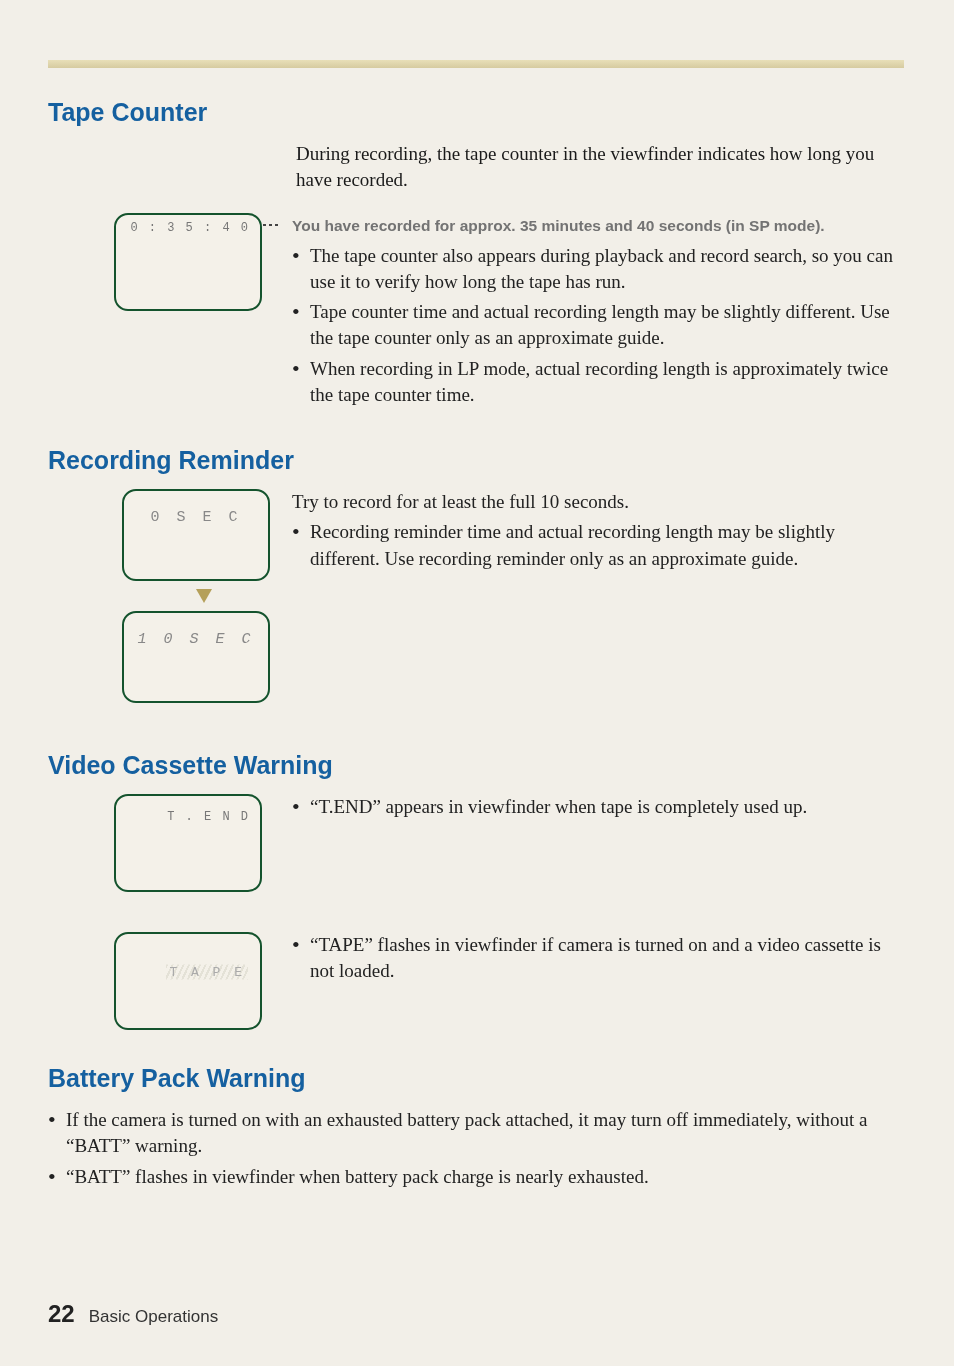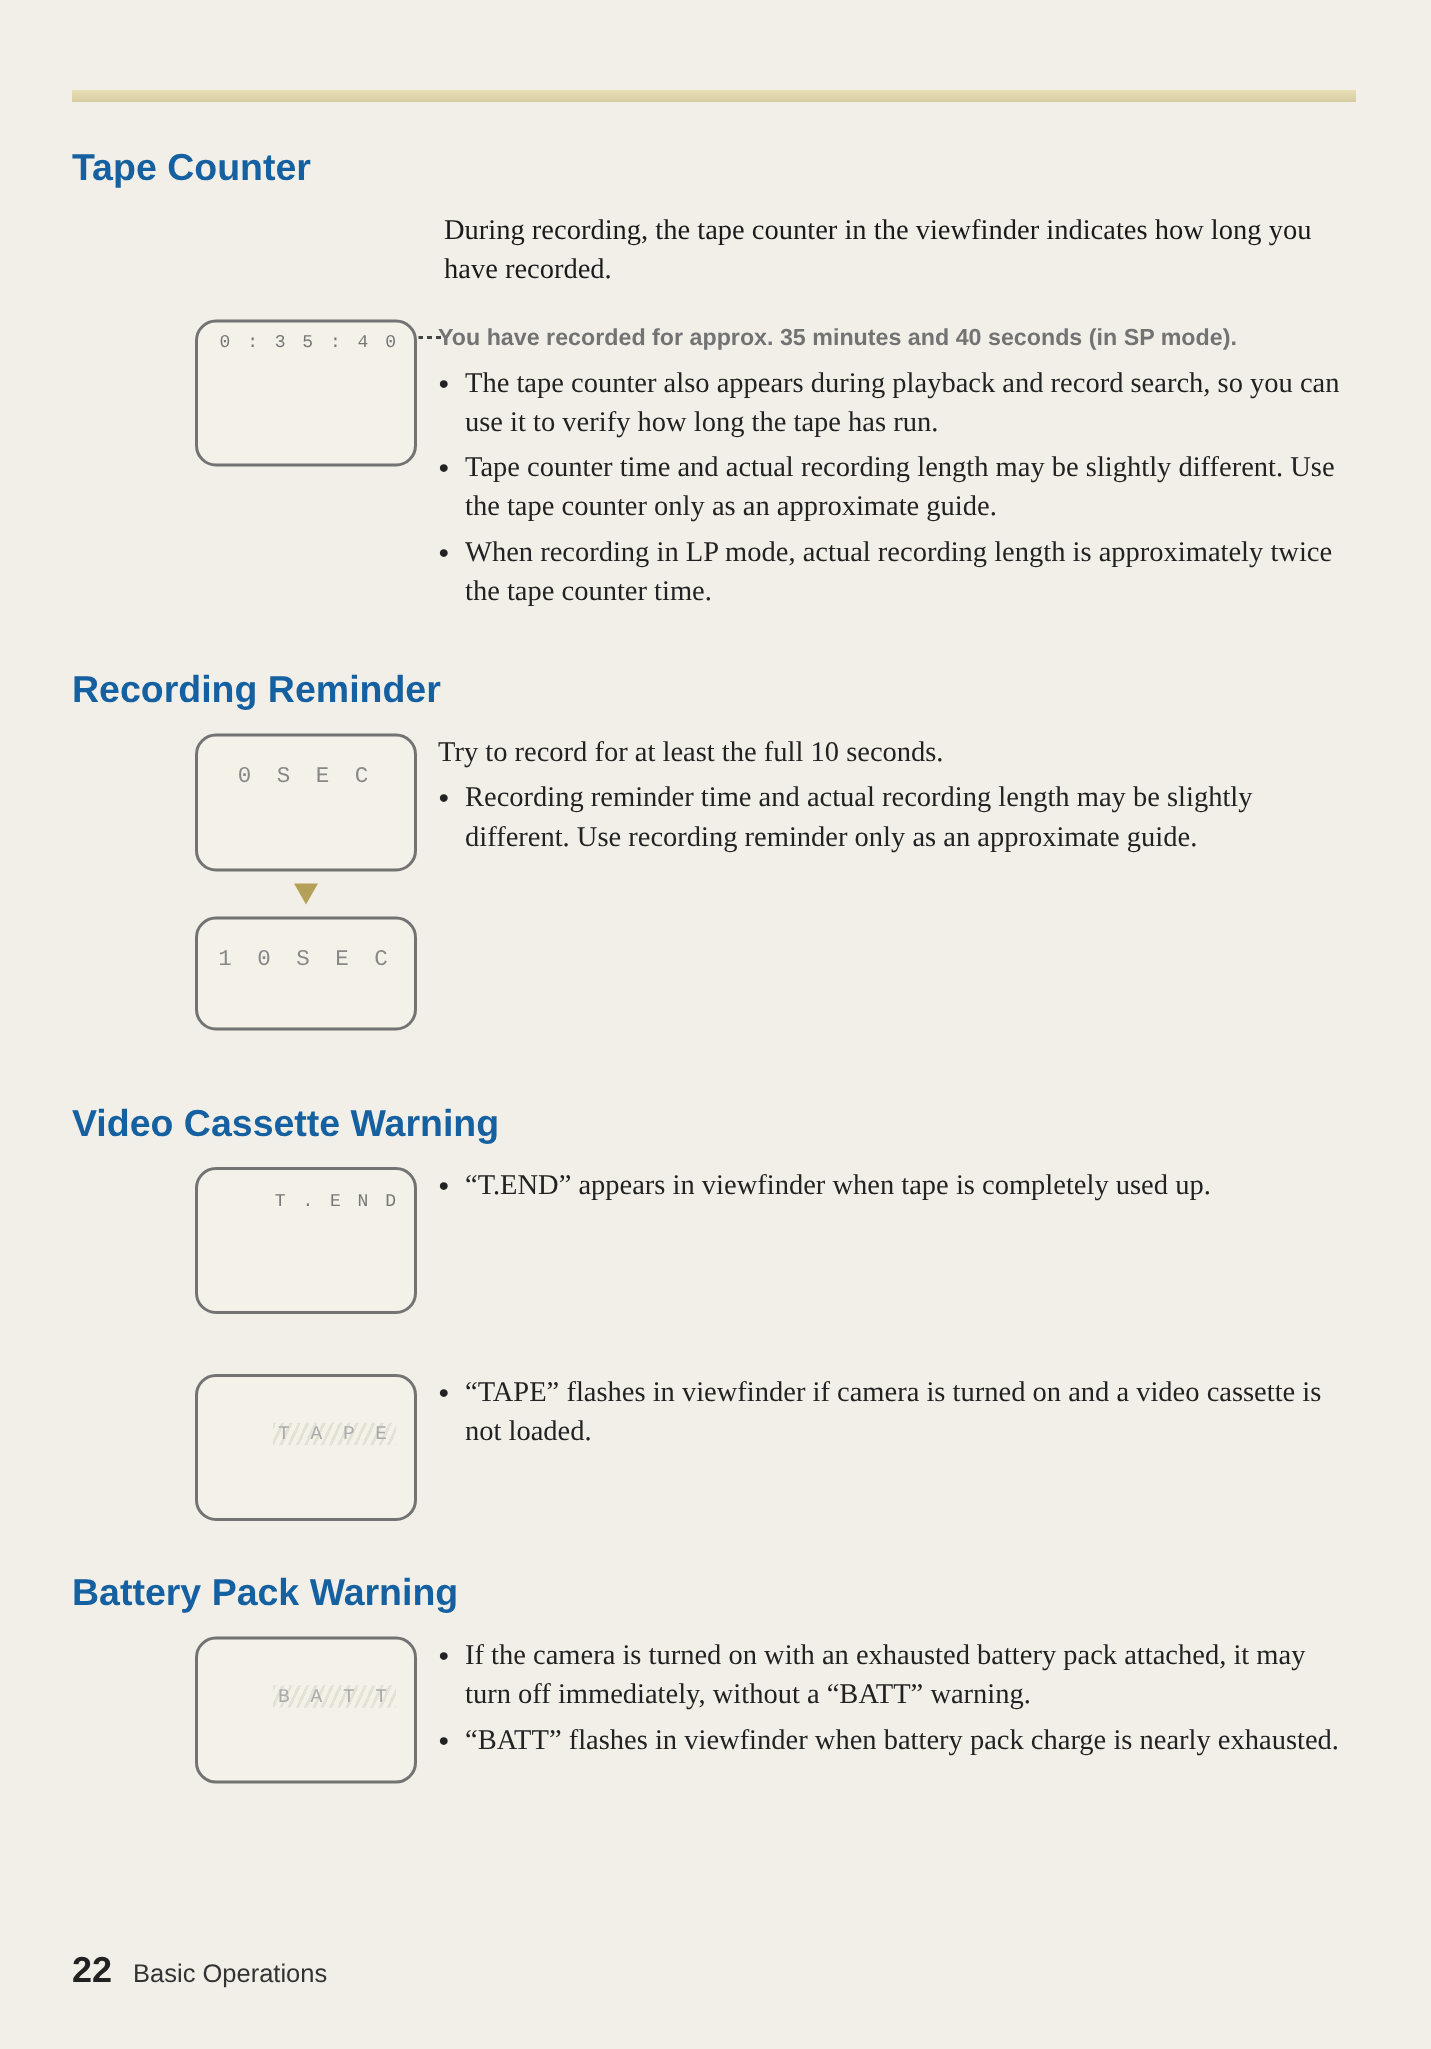--- a/index.html
+++ b/index.html
@@ -73,25 +73,25 @@
       content: "•";
       position: absolute;
       left: 0;
       top: 0;
       font-size: 22px;
       line-height: 1.2;
     }
     .viewfinder-box {
       width: 148px;
       height: 98px;
-      border: 2px solid #737373;
+      border: 2px solid #14532d;
       border-radius: 14px;
       background: #f4f1e9;
       position: relative;
-      margin-right: 0;
+      margin-right: 16px;
     }
     .vf-text-topright {
       position: absolute;
       top: 6px;
       right: 10px;
       font-family: 'Courier New', Courier, monospace;
       font-size: 12px;
       letter-spacing: 2px;
       color: #777;
     }
@@ -204,21 +204,21 @@
     <div class="section-heading">Recording Reminder</div>
     <div class="content-row">
       <div class="figure-col">
         <div class="figure-stack">
           <div class="viewfinder-box" style="height:92px;">
             <div class="vf-text-center">0  S E C</div>
           </div>
           <div class="arrow-container">
             <div class="arrow-down"></div>
           </div>
-          <div class="viewfinder-box" style="height:76px;">
+          <div class="viewfinder-box" style="height:92px;font-style:italic;">
             <div class="vf-text-center">1 0  S E C</div>
           </div>
         </div>
       </div>
       <div class="text-col">
         <p style="margin-bottom:4px;">Try to record for at least the full 10 seconds.</p>
         <ul>
           <li>Recording reminder time and actual recording length may be slightly different. Use recording reminder only as an approximate guide.</li>
         </ul>
       </div>
@@ -251,27 +251,20 @@
         <ul>
           <li>“TAPE” flashes in viewfinder if camera is turned on and a video cassette is not loaded.</li>
         </ul>
       </div>
     </div>
   </div>
 
   <div class="section">
     <div class="section-heading">Battery Pack Warning</div>
     <div class="content-row">
-      <div class="figure-col">
-        <div class="viewfinder-box">
-          <div class="vf-text-midright">
-            <span class="flashing">B A T T</span>
-          </div>
-        </div>
-      </div>
       <div class="text-col">
         <ul>
           <li>If the camera is turned on with an exhausted battery pack attached, it may turn off immediately, without a “BATT” warning.</li>
           <li>“BATT” flashes in viewfinder when battery pack charge is nearly exhausted.</li>
         </ul>
       </div>
     </div>
   </div>
 
   <div class="footer">

